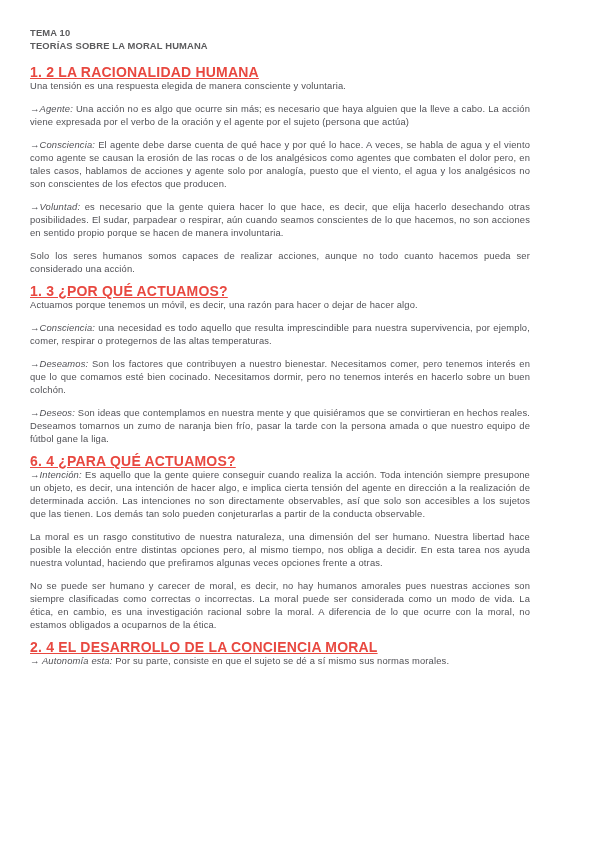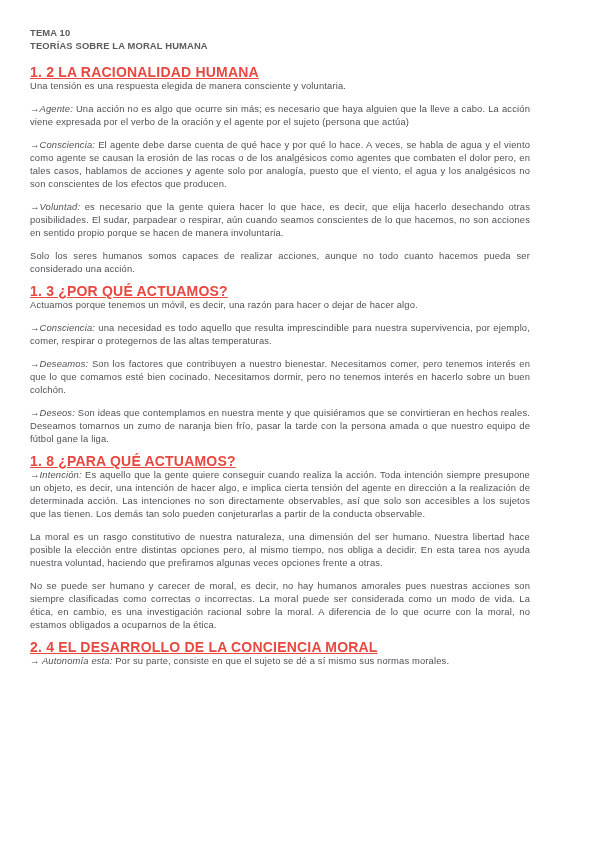--- a/index.html
+++ b/index.html
@@ -59,21 +59,21 @@
 
   <section>
     <h2>1. 3 ¿POR QUÉ ACTUAMOS?</h2>
     <p><span>Actuamos porque tenemos un móvil, es decir, una razón para hacer o dejar de hacer algo.</span></p>
     <p><em>→Consciencia:</em><span> una necesidad es todo aquello que resulta imprescindible para nuestra supervivencia, por ejemplo, comer, respirar o protegernos de las altas temperaturas.</span></p>
     <p><em>→Deseamos:</em><span> Son los factores que contribuyen a nuestro bienestar. Necesitamos comer, pero tenemos interés en que lo que comamos esté bien cocinado. Necesitamos dormir, pero no tenemos interés en hacerlo sobre un buen colchón.</span></p>
     <p><em>→Deseos:</em><span> Son ideas que contemplamos en nuestra mente y que quisiéramos que se convirtieran en hechos reales. Deseamos tomarnos un zumo de naranja bien frío, pasar la tarde con la persona amada o que nuestro equipo de fútbol gane la liga.</span></p>
   </section>
 
   <section>
-    <h2>1. 8 ¿PARA QUÉ ACTUAMOS?</h2>
+    <h2>6. 4 ¿PARA QUÉ ACTUAMOS?</h2>
     <p><em>→Intención:</em><span> Es aquello que la gente quiere conseguir cuando realiza la acción. Toda intención siempre presupone un objeto, es decir, una intención de hacer algo, e implica cierta tensión del agente en dirección a la realización de determinada acción. Las intenciones no son directamente observables, así que solo son accesibles a los sujetos que las tienen. Los demás tan solo pueden conjeturarlas a partir de la conducta observable.</span></p>
   </section>
 
   <section>
     <p><span>La moral es un rasgo constitutivo de nuestra naturaleza, una dimensión del ser humano. Nuestra libertad hace posible la elección entre distintas opciones pero, al mismo tiempo, nos obliga a decidir. En esta tarea nos ayuda nuestra voluntad, haciendo que prefiramos algunas veces opciones frente a otras.</span></p>
     <p><span>No se puede ser humano y carecer de moral, es decir, no hay humanos amorales pues nuestras acciones son siempre clasificadas como correctas o incorrectas. La moral puede ser considerada como un modo de vida. La ética, en cambio, es una investigación racional sobre la moral. A diferencia de lo que ocurre con la moral, no estamos obligados a ocuparnos de la ética.</span></p>
   </section>
 
   <section>
     <h2>2. 4 EL DESARROLLO DE LA CONCIENCIA MORAL</h2>

